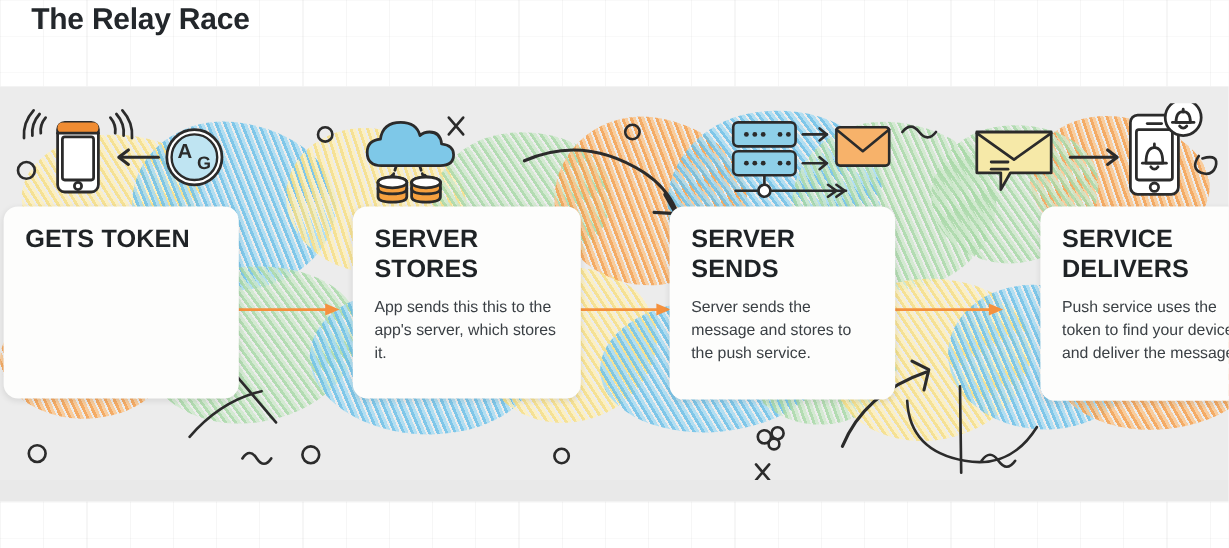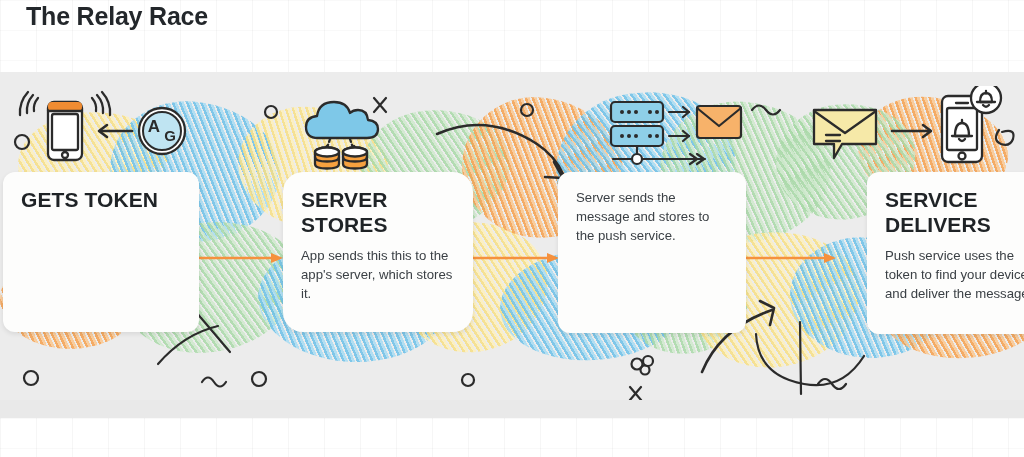--- a/index.html
+++ b/index.html
@@ -69,21 +69,21 @@
   .card-title{
     font-size:21px;font-weight:700;color:#1f2326;
     line-height:1.17;letter-spacing:.1px;
     margin:0 0 9px 0;
   }
   .card-body{
     font-size:13.2px;color:#3b4045;line-height:1.45;margin:0;
   }
 
   #card-1{left:3px;  top:172px; width:196px; height:160px;}
-  #card-2{left:283px;top:172px; width:190px; height:160px;border-radius:20px;}
+  #card-2{left:294px;top:172px; width:190px; height:160px;}
   #card-3{left:558px;top:172px; width:188px; height:161px;}
   #card-4{left:867px;top:172px; width:189px; height:162px;}
 
   
   .connector{position:absolute;height:12px;z-index:5;}
   #conn-1{left:193px;top:252px;width:92px;}
   #conn-2{left:469px;top:252px;width:92px;}
   #conn-3{left:744px;top:252px;width:94px;}
 
   
@@ -316,19 +316,20 @@
 <div class="card" id="card-1">
   <p class="card-title">GETS TOKEN</p>
 </div>
 
 <div class="card" id="card-2">
   <p class="card-title">SERVER STORES</p>
   <p class="card-body">App sends this this to the app's server, which stores it.</p>
 </div>
 
 <div class="card" id="card-3">
+  <p class="card-title">SERVER SENDS</p>
   <p class="card-body">Server sends the message and stores to the push service.</p>
 </div>
 
 <div class="card" id="card-4">
   <p class="card-title">SERVICE DELIVERS</p>
   <p class="card-body">Push service uses the token to find your device and deliver the message.</p>
 </div>
 
 </body></html>

